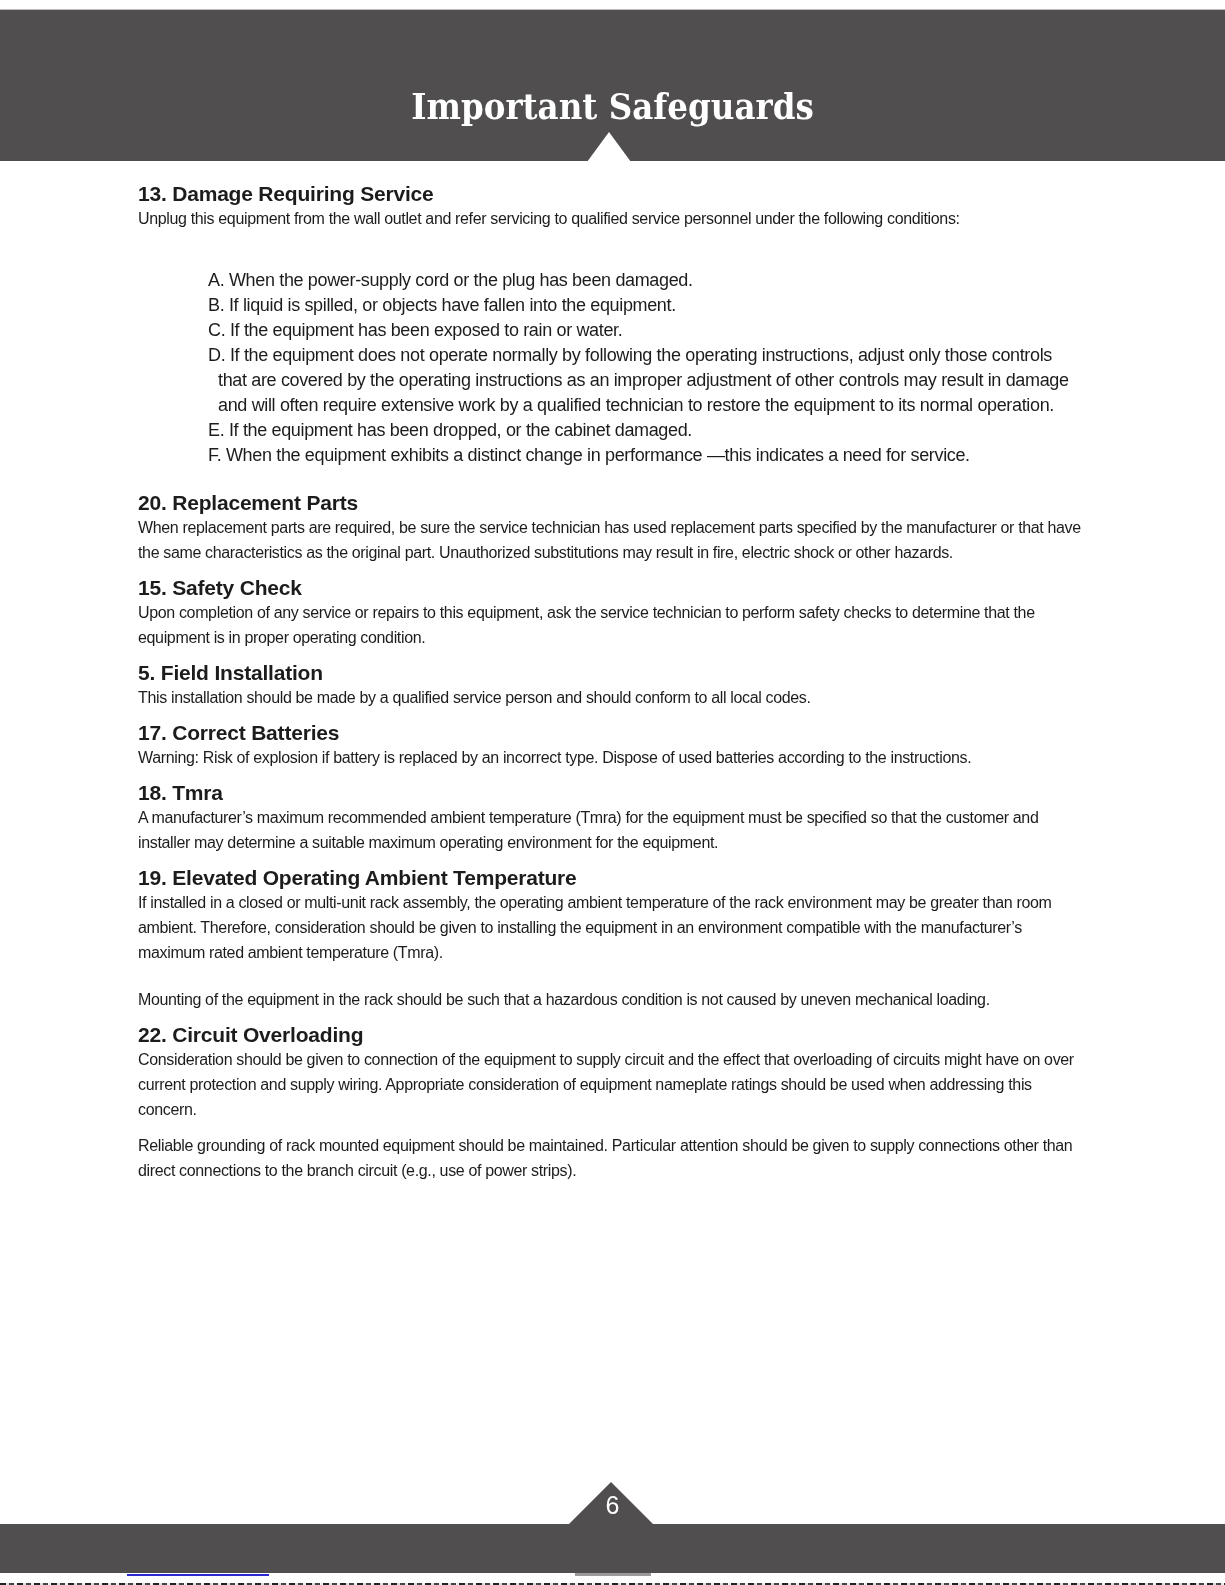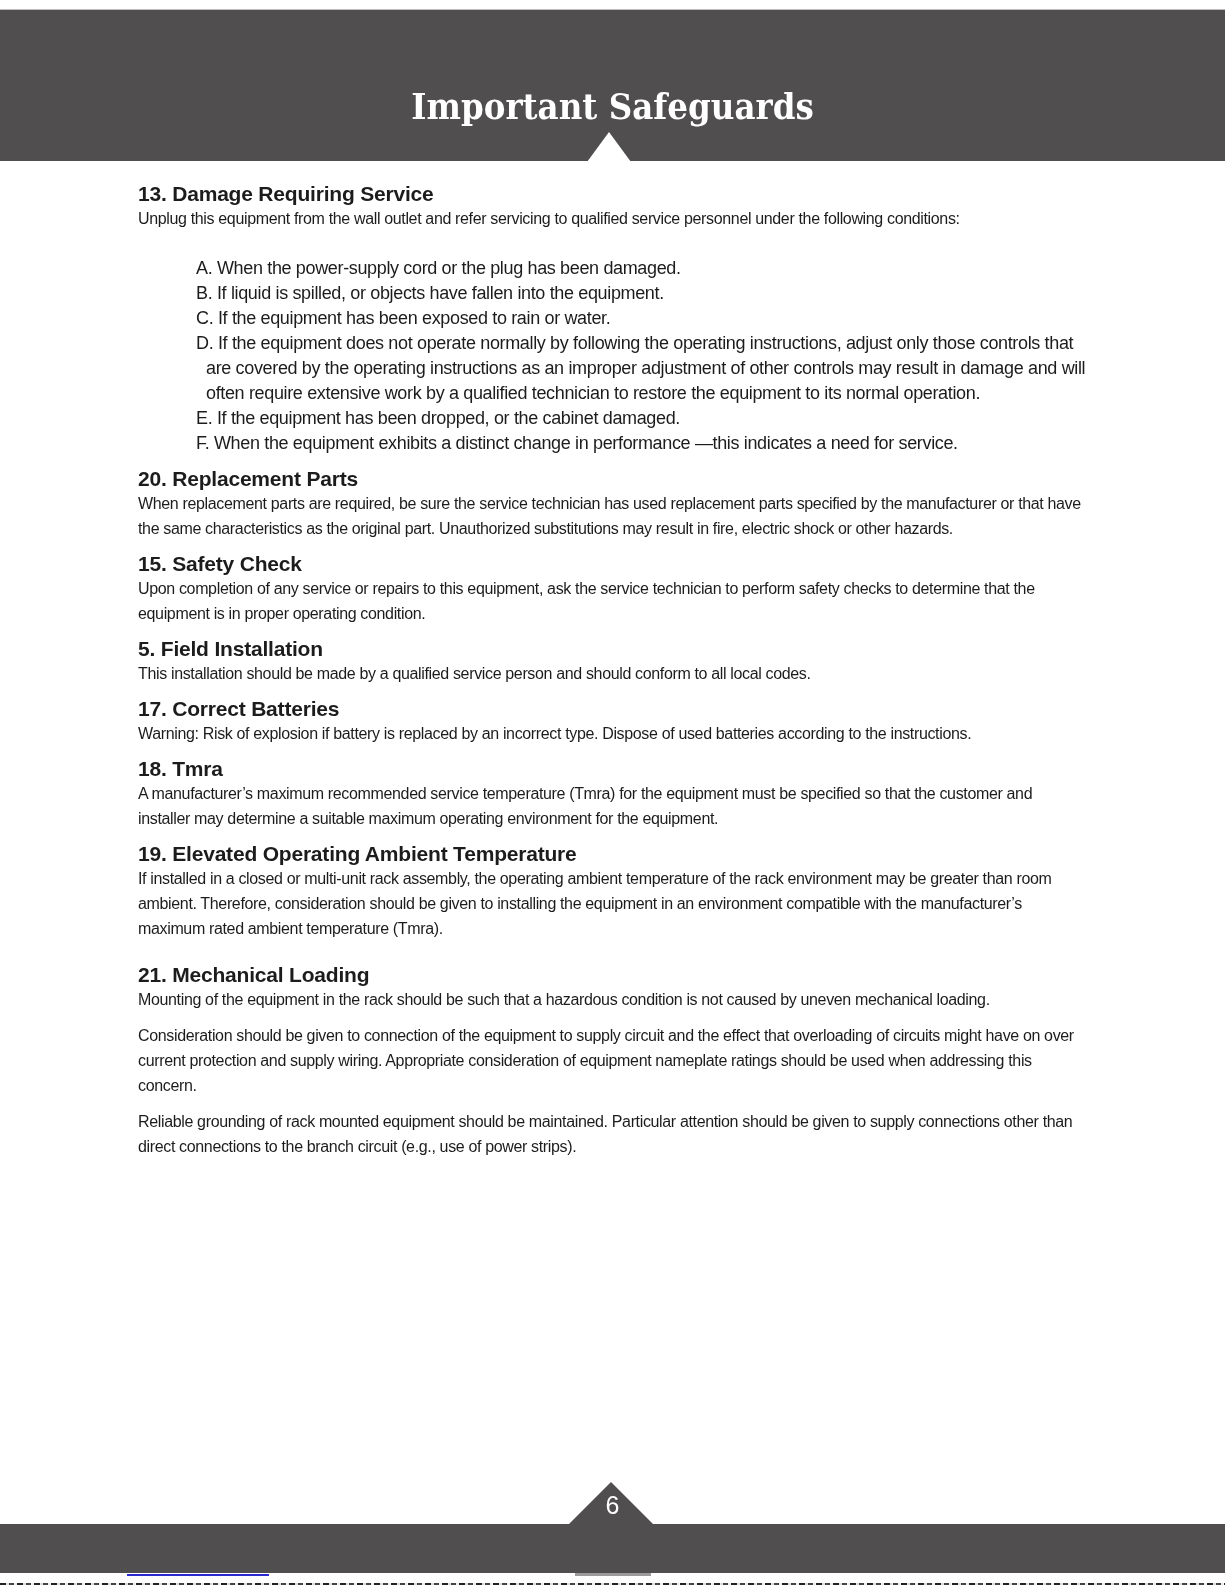--- a/index.html
+++ b/index.html
@@ -11,21 +11,21 @@
                   font-family: "DejaVu Serif", "Liberation Serif", serif; font-weight: bold;
                   font-size: 35px; color: #ffffff; letter-spacing: 0px; transform: scaleX(0.93); }
   .header-notch { position: absolute; left: 587px; top: 132px; width: 0; height: 0;
                   border-left: 22px solid transparent; border-right: 22px solid transparent;
                   border-bottom: 30px solid #ffffff; }
   .content { position: absolute; left: 138px; top: 182px; width: 950px; }
   .section { margin: 0; }
   .section-title { font-weight: bold; font-size: 21px; line-height: 24px; margin: 0; letter-spacing: -0.2px; }
   .section-body { font-size: 16px; line-height: 25px; margin: 0; letter-spacing: -0.35px; }
   .sec-gap { height: 11px; }
-  .list { margin: 0; padding: 0; list-style: none; }
+  .list { margin: 12px; padding: 0; list-style: none; }
   .list-item { font-size: 18px; line-height: 25px; padding-left: 68px; text-indent: -10px; letter-spacing: -0.35px; }
   .footer-band { position: absolute; left: 0; top: 1524px; width: 1225px; height: 49px; background: #504e4f; }
   .footer-tri { position: absolute; left: 569px; top: 1482px; width: 0; height: 0;
                 border-left: 42px solid transparent; border-right: 42px solid transparent;
                 border-bottom: 42px solid #504e4f; }
   .page-number { position: absolute; left: 0; width: 1225px; top: 1491px; text-align: center;
                  color: #ffffff; font-size: 25px; font-family: "Liberation Sans", sans-serif; }
   .footer-mark-blue { position: absolute; left: 127px; top: 1574px; width: 142px; height: 2px; background: #2a2ad0; }
   .footer-mark-gray { position: absolute; left: 575px; top: 1573px; width: 76px; height: 3px; background: #9a9a9a; }
   .scan-line { position: absolute; left: 0; top: 1583px; width: 1225px; height: 2px;
@@ -75,39 +75,39 @@
   <div class="sec-gap"></div>
 
   <div class="section">
     <p class="section-title">17. Correct Batteries</p>
     <p class="section-body">Warning: Risk of explosion if battery is replaced by an incorrect type. Dispose of used batteries according to the instructions.</p>
   </div>
   <div class="sec-gap"></div>
 
   <div class="section">
     <p class="section-title">18. Tmra</p>
-    <p class="section-body">A manufacturer’s maximum recommended service temperature (Tmra) for the equipment must be specified so that the customer and installer may determine a suitable maximum operating environment for the equipment.</p>
+    <p class="section-body">A manufacturer’s maximum recommended ambient temperature (Tmra) for the equipment must be specified so that the customer and installer may determine a suitable maximum operating environment for the equipment.</p>
   </div>
   <div class="sec-gap"></div>
 
   <div class="section">
     <p class="section-title">19. Elevated Operating Ambient Temperature</p>
     <p class="section-body">If installed in a closed or multi-unit rack assembly, the operating ambient temperature of the rack environment may be greater than room ambient. Therefore, consideration should be given to installing the equipment in an environment compatible with the manufacturer’s maximum rated ambient temperature (Tmra).</p>
   </div>
   <div class="sec-gap"></div>
 
   <div class="sec-gap"></div>
 
   <div class="section">
-    <p class="section-title">21. Mechanical Loading</p>
     <p class="section-body">Mounting of the equipment in the rack should be such that a hazardous condition is not caused by uneven mechanical loading.</p>
   </div>
   <div class="sec-gap"></div>
 
   <div class="section">
+    <p class="section-title">22. Circuit Overloading</p>
     <p class="section-body">Consideration should be given to connection of the equipment to supply circuit and the effect that overloading of circuits might have on over current protection and supply wiring. Appropriate consideration of equipment nameplate ratings should be used when addressing this concern.</p>
   </div>
   <div class="sec-gap"></div>
 
   <div class="section">
     <p class="section-body">Reliable grounding of rack mounted equipment should be maintained. Particular attention should be given to supply connections other than direct connections to the branch circuit (e.g., use of power strips).</p>
   </div>
 </div>
 
 <div class="footer-tri"></div>

